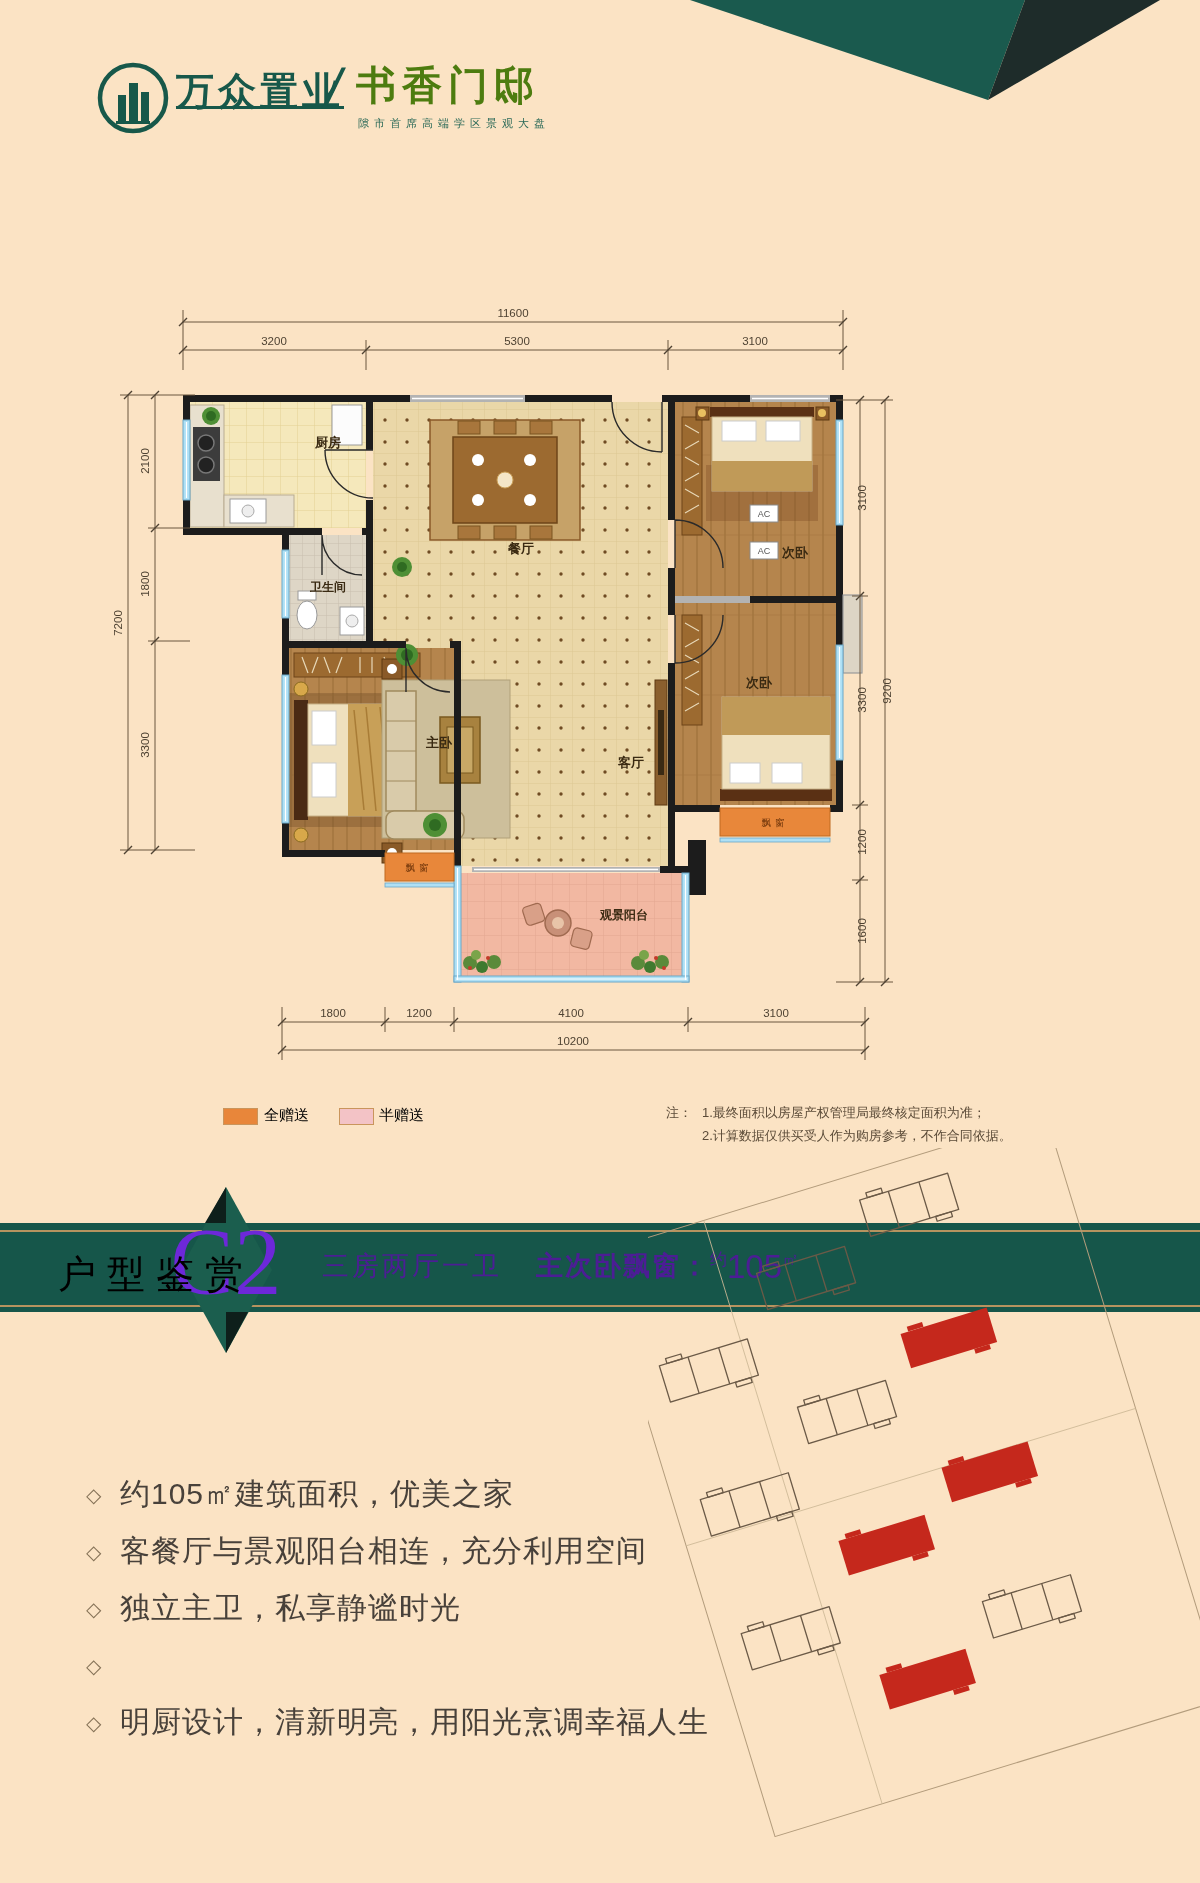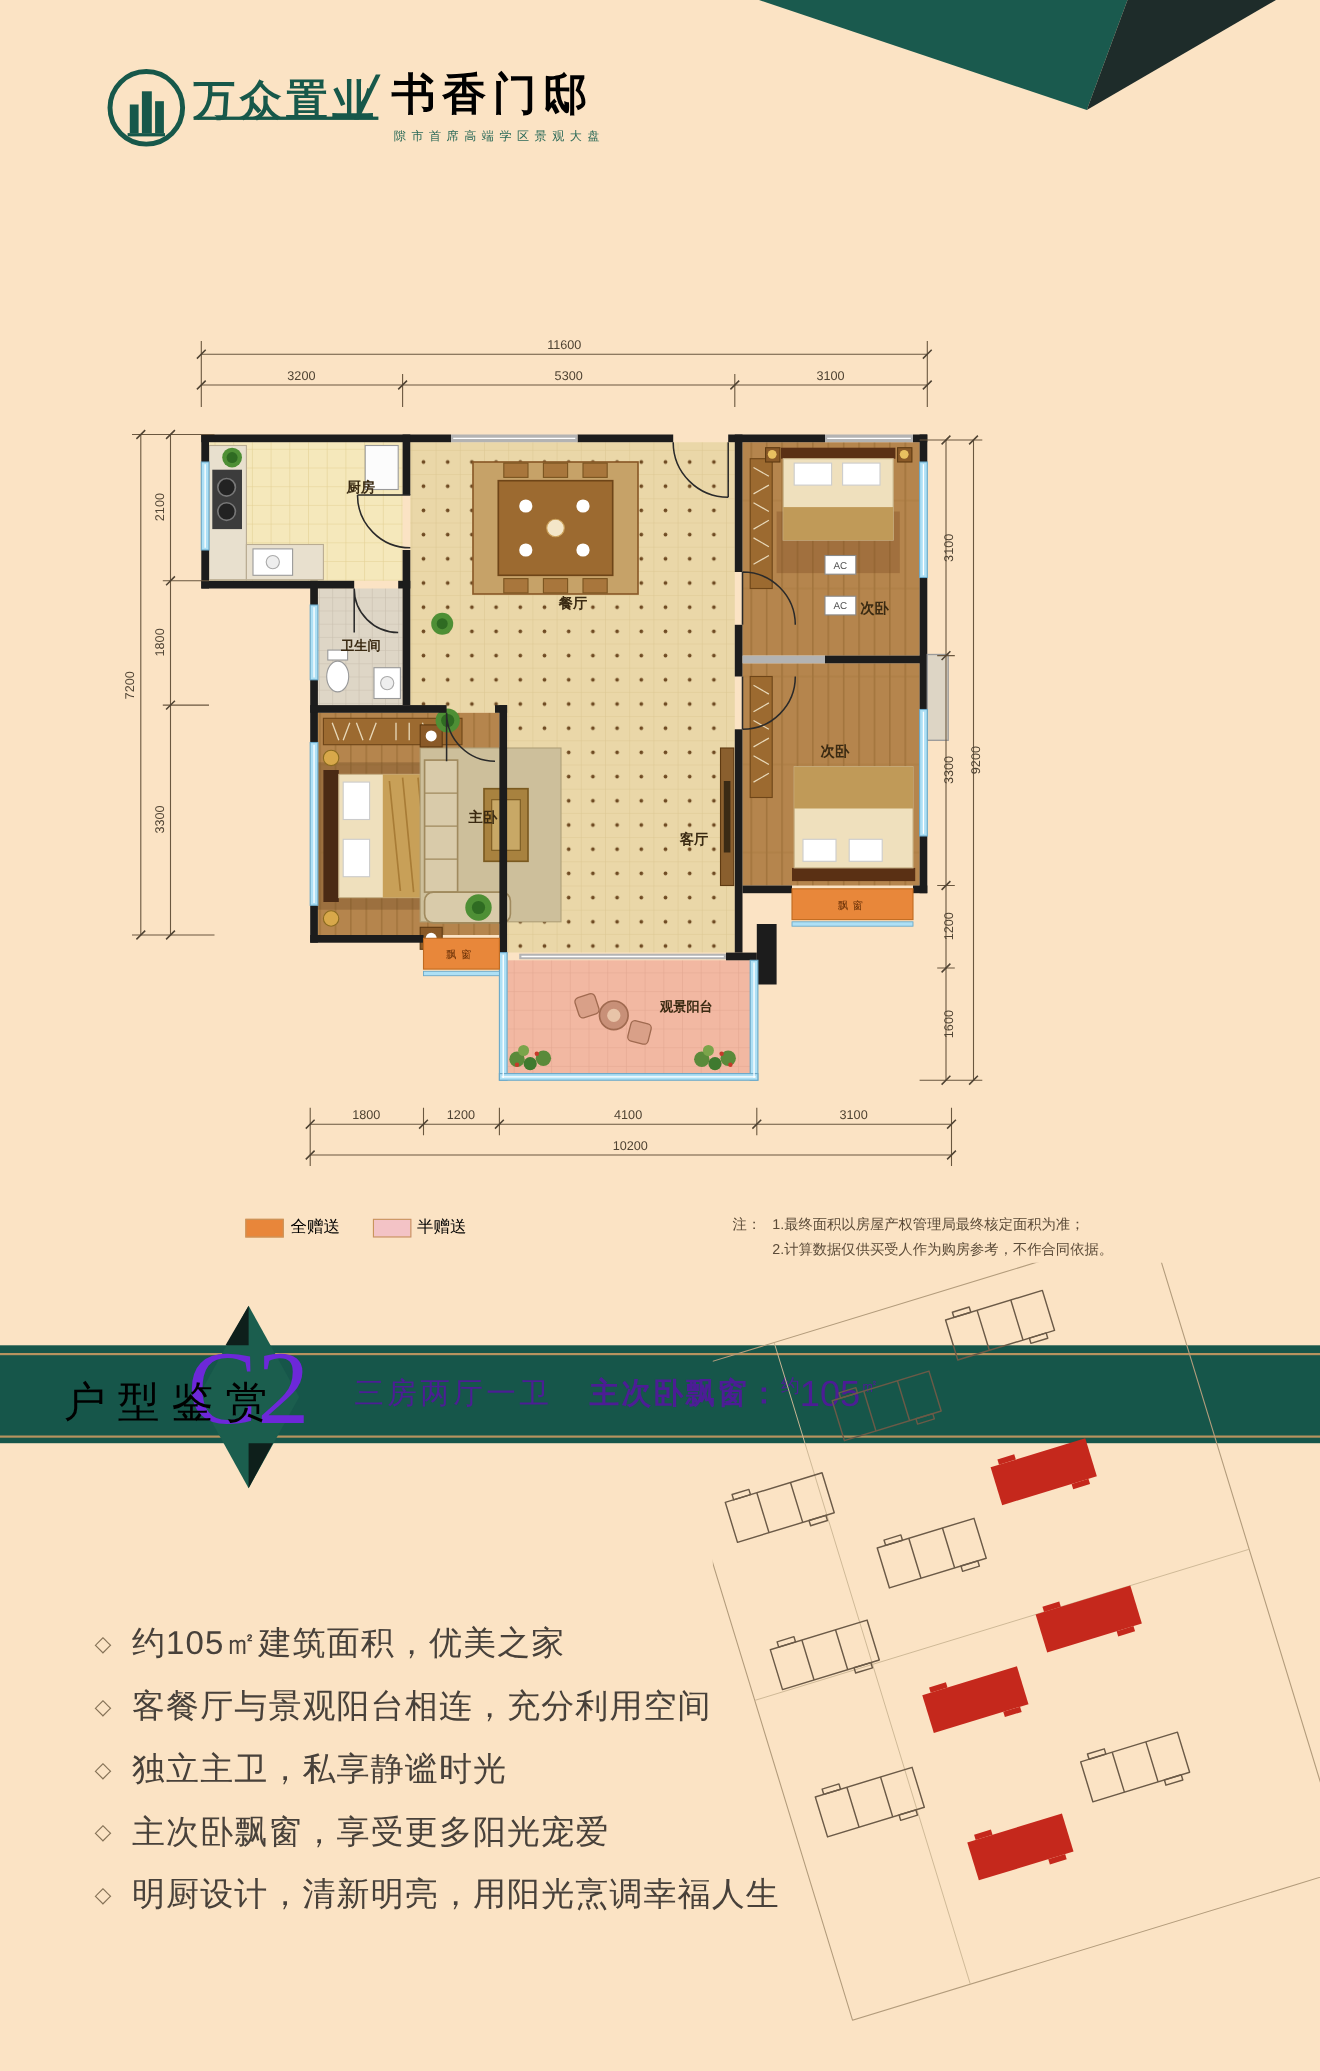--- a/index.html
+++ b/index.html
@@ -2,21 +2,21 @@
 <html><head>
 <meta charset="utf-8">
 <style>
   html,body{margin:0;padding:0;}
   body{width:1200px;height:1883px;position:relative;background:#fbe3c4;
        font-family:"Liberation Sans","DejaVu Sans",sans-serif;overflow:hidden;}
   .abs{position:absolute;}
   
   .brand{left:176px;top:66px;font-size:38px;font-weight:bold;color:#17584a;letter-spacing:4px;text-decoration:underline;}
   .slash{left:326px;top:56px;font-size:56px;font-weight:100;color:#17584a;transform:skewX(-12deg);}
-  .project{left:356px;top:58px;font-size:40px;font-weight:bold;color:#000000;
+  .project{left:356px;top:58px;font-size:40px;font-weight:bold;color:#4d7c0f;
            font-family:Liberation Sans, sans-serif;letter-spacing:6px;}
   .subtitle{left:358px;top:116px;font-size:11px;color:#2c6a58;letter-spacing:5px;}
   
   .sw{width:33px;height:15px;border:1px solid #c9955c;}
   .sw-full{background:#e8863a;}
   .sw-half{background:#f3c3c6;}
   .lgtxt{font-size:15px;color:#000000;}
   .note{font-size:13px;color:#5b4b38;line-height:23px;}
   
   .band{left:0;top:1223px;width:1200px;height:89px;background:#16564a;}
@@ -404,21 +404,20 @@
   <div class="feat">
     <span class="dia">◇</span>
     <span class="txt">客餐厅与景观阳台相连，充分利用空间</span>
   </div>
   <div class="feat">
     <span class="dia">◇</span>
     <span class="txt">独立主卫，私享静谧时光</span>
   </div>
   <div class="feat">
     <span class="dia">◇</span>
-    <span class="txt">主次卧飘窗，享受更多阳光宠爱</span>
   </div>
   <div class="feat">
     <span class="dia">◇</span>
     <span class="txt">明厨设计，清新明亮，用阳光烹调幸福人生</span>
   </div>
 </div>
 
 <svg class="abs" style="left:648px;top:1148px" width="552" height="700" viewBox="0 0 552 700">
   <g transform="rotate(-17 260 330)" stroke-linejoin="round">
     <rect x="28" y="24" width="470" height="610" fill="none" stroke="#b39c7c" stroke-width="1"></rect>

